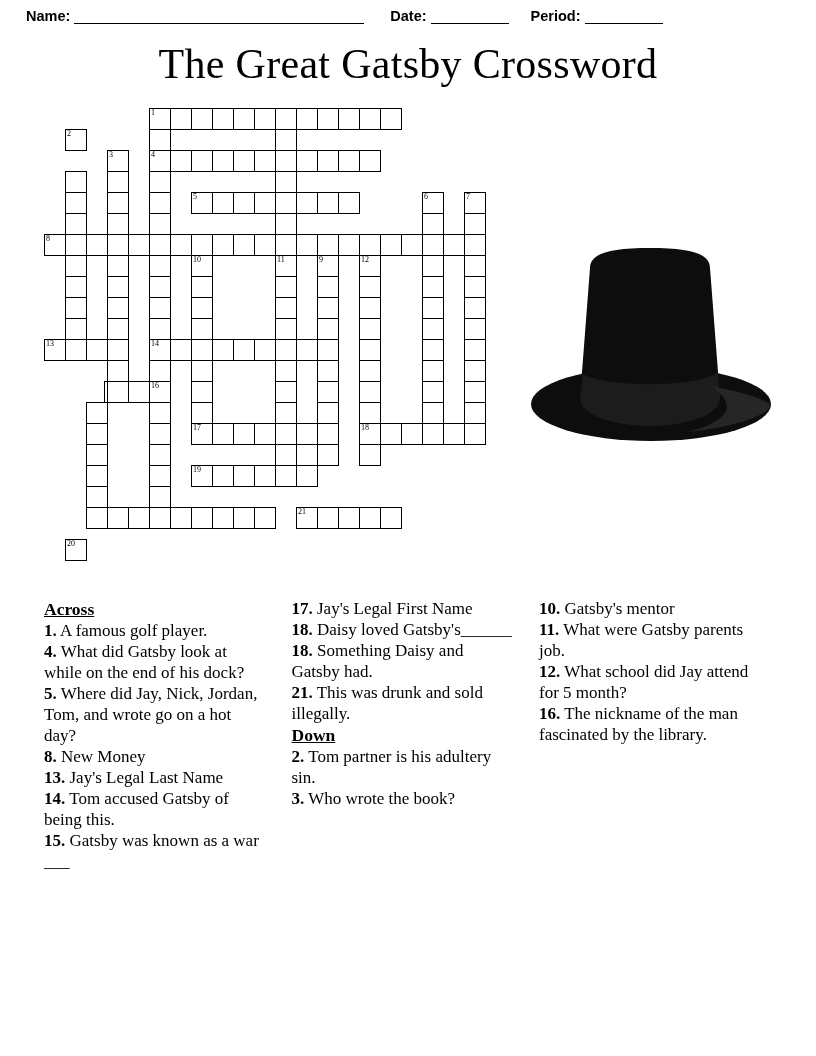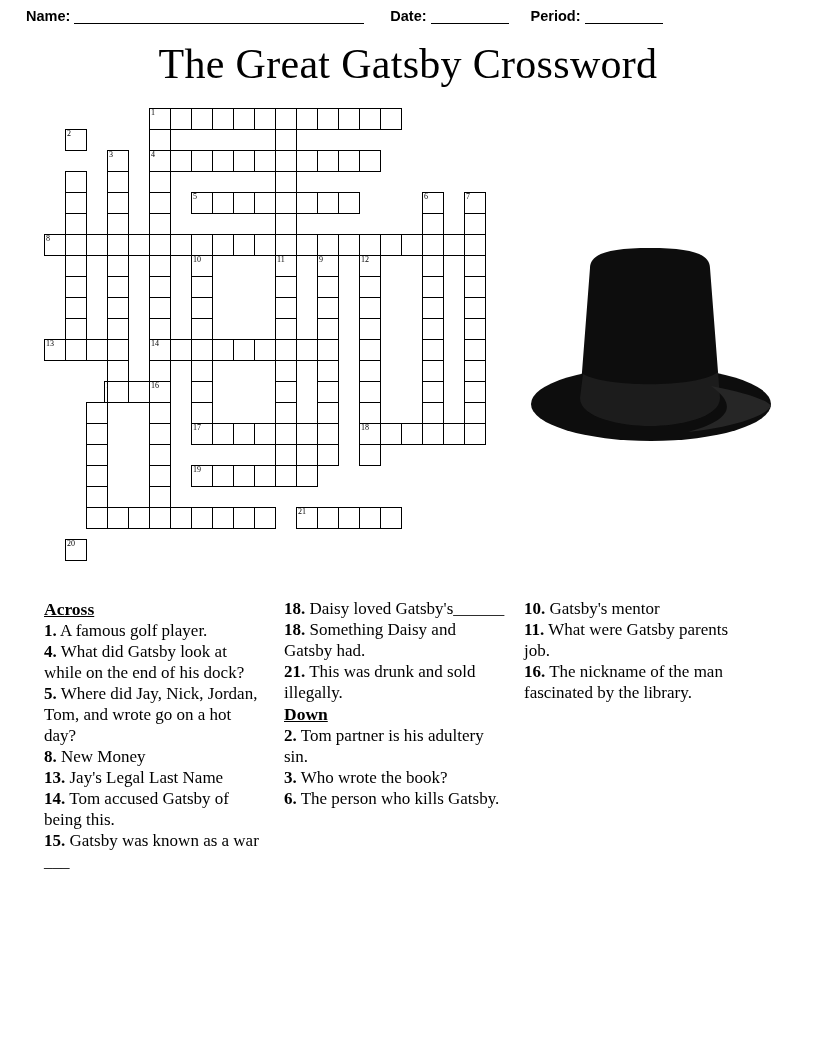--- a/index.html
+++ b/index.html
@@ -93,20 +93,21 @@
   .clues {
     position: absolute;
     top: 598px;
     left: 44px;
     width: 728px;
     height: 380px;
     display: flex;
     gap: 0px;
     font-size: 17px;
     line-height: 21px;
+    justify-content: space-between;
   }
   .col {
     width: 233px;
     padding-right: 10px;
     box-sizing: border-box;
   }
   .col.c2 { margin-left: 7px; }
   .col.c3 { margin-left: 7px; }
   .sec-head {
     font-weight: bold;
@@ -391,31 +392,32 @@
         <div class="clue"><b>4.</b><span> What did Gatsby look at while on the end of his dock?</span></div>
         <div class="clue"><b>5.</b><span> Where did Jay, Nick, Jordan, Tom, and wrote go on a hot day?</span></div>
         <div class="clue"><b>8.</b><span> New Money</span></div>
         <div class="clue"><b>13.</b><span> Jay's Legal Last Name</span></div>
         <div class="clue"><b>14.</b><span> Tom accused Gatsby of being this.</span></div>
         <div class="clue"><b>15.</b><span> Gatsby was known as a war ___</span></div>
       </div>
   </div>
   <div class="col c2">
     <div id="col2a">
+        <div class="clue"><b>17.</b><span> Jay's Legal First Name</span></div>
         <div class="clue"><b>18.</b><span> Daisy loved Gatsby's______</span></div>
         <div class="clue"><b>18.</b><span> Something Daisy and Gatsby had.</span></div>
         <div class="clue"><b>21.</b><span> This was drunk and sold illegally.</span></div>
       </div>
     <div class="sec-head">Down</div>
     <div id="col2b">
         <div class="clue"><b>2.</b><span> Tom partner is his adultery sin.</span></div>
         <div class="clue"><b>3.</b><span> Who wrote the book?</span></div>
-        <div class="clue"><b>6.</b><span> The person who kills Gatsby.</span></div>
       </div>
   </div>
   <div class="col c3">
     <div id="col3">
         <div class="clue"><b>10.</b><span> Gatsby's mentor</span></div>
         <div class="clue"><b>11.</b><span> What were Gatsby parents job.</span></div>
+        <div class="clue"><b>12.</b><span> What school did Jay attend for 5 month?</span></div>
         <div class="clue"><b>16.</b><span> The nickname of the man fascinated by the library.</span></div>
       </div>
   </div>
 </div>
 
 </body></html>

